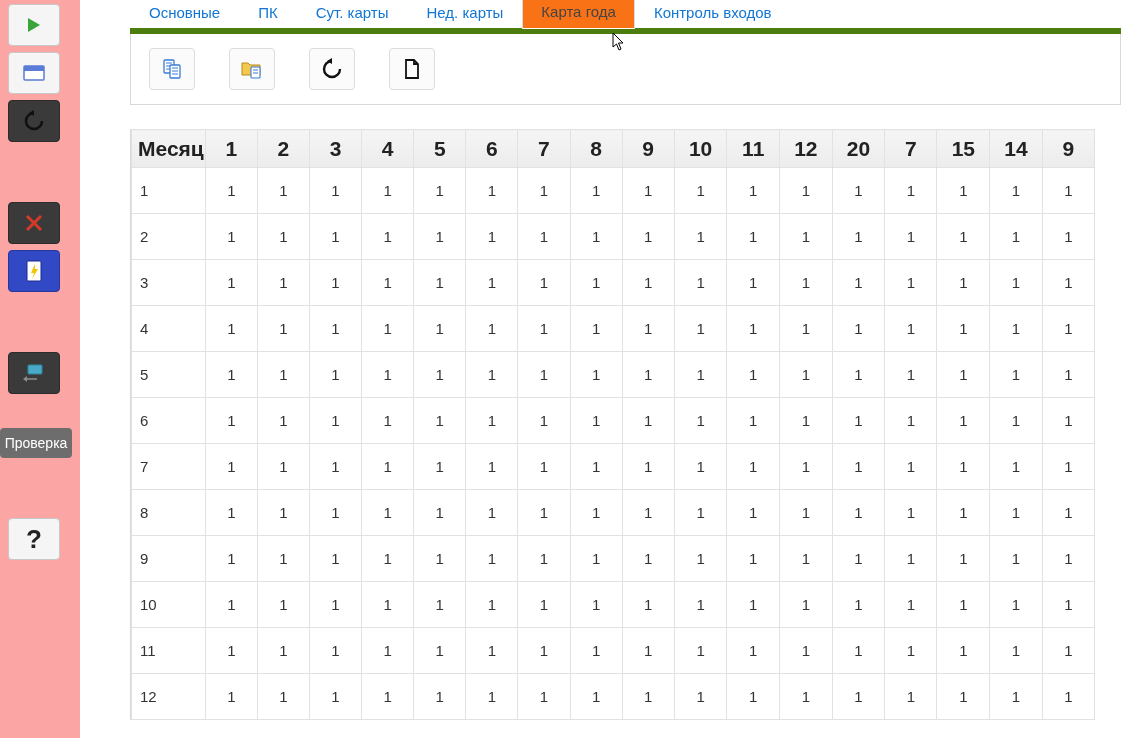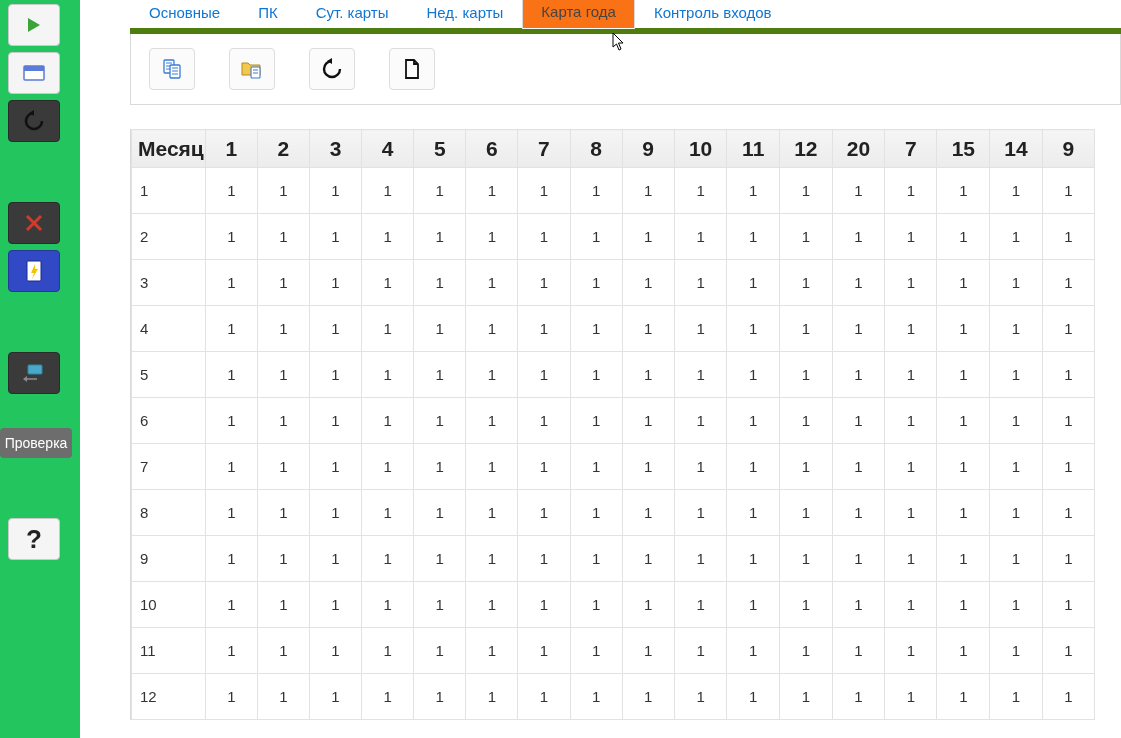--- a/index.html
+++ b/index.html
@@ -1,20 +1,20 @@
 <!DOCTYPE html>
 <html><head>
 <meta charset="utf-8">
 <style>
   * { box-sizing: border-box; }
   html, body { margin:0; padding:0; font-family: "Segoe UI", Arial, sans-serif; font-size:15px; color:#333; background:#fff; }
   body { width:1121px; height:738px; overflow:hidden; position:relative; }
 
   
-  .sidebar { position:absolute; left:0; top:0; width:80px; height:738px; background:#22c55e; }
+  .sidebar { position:absolute; left:0; top:0; width:80px; height:738px; background:#fca5a5; }
   .side-btn { width:52px; height:42px; margin:6px 0 6px 8px; border:1px solid #c9c9c9; border-radius:4px; background:#f5f5f5; display:flex; align-items:center; justify-content:center; cursor:pointer; }
   .side-btn.dark { background:#3a3a3a; border-color:#2b2b2b; }
   .side-btn.wide { width:72px; height:30px; margin-left:0; border-radius:4px; background:#6d6d6d; color:#fff; font-size:14px; border:none; }
   .side-gap { height:48px; }
   .side-gap-sm { height:22px; }
 
   
   .main { position:absolute; left:130px; top:0; width:991px; height:738px; }
 
   

